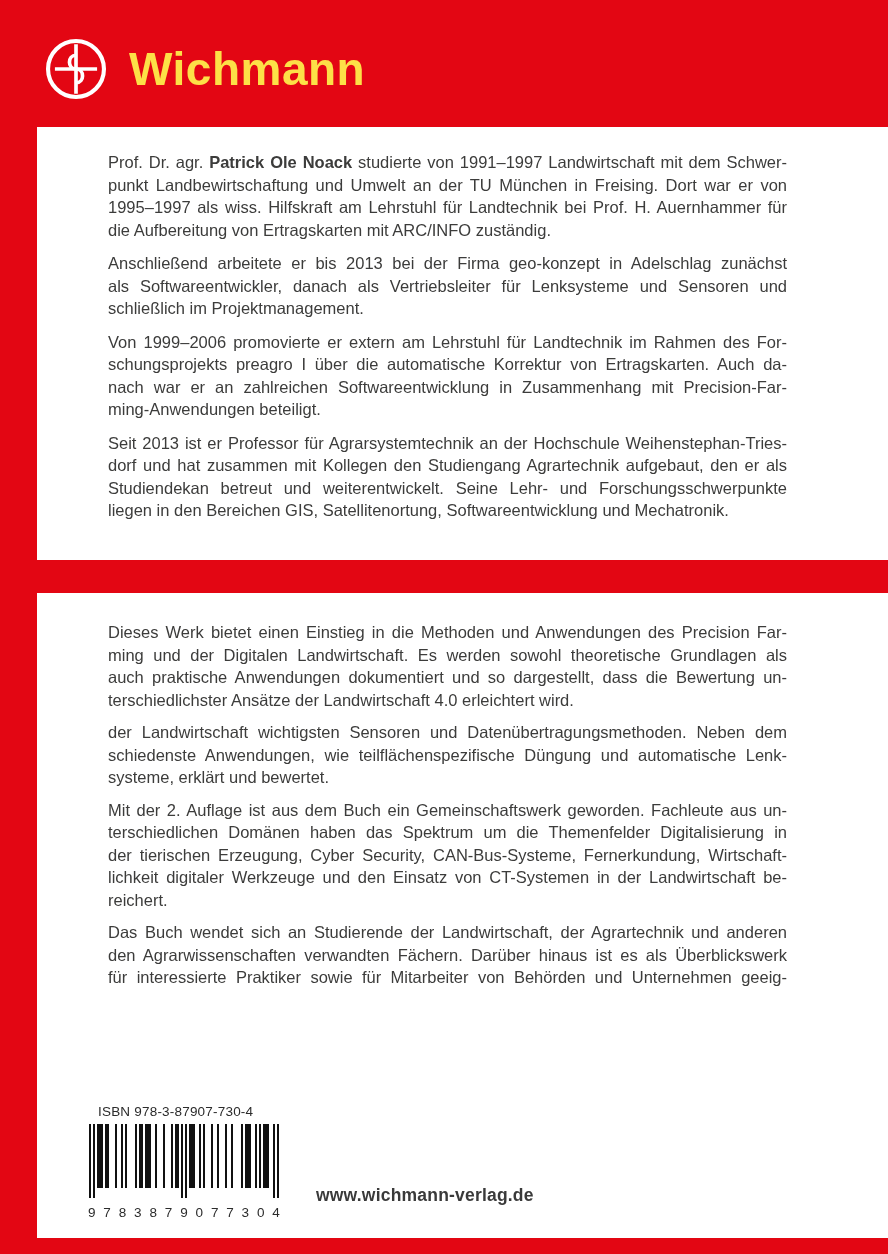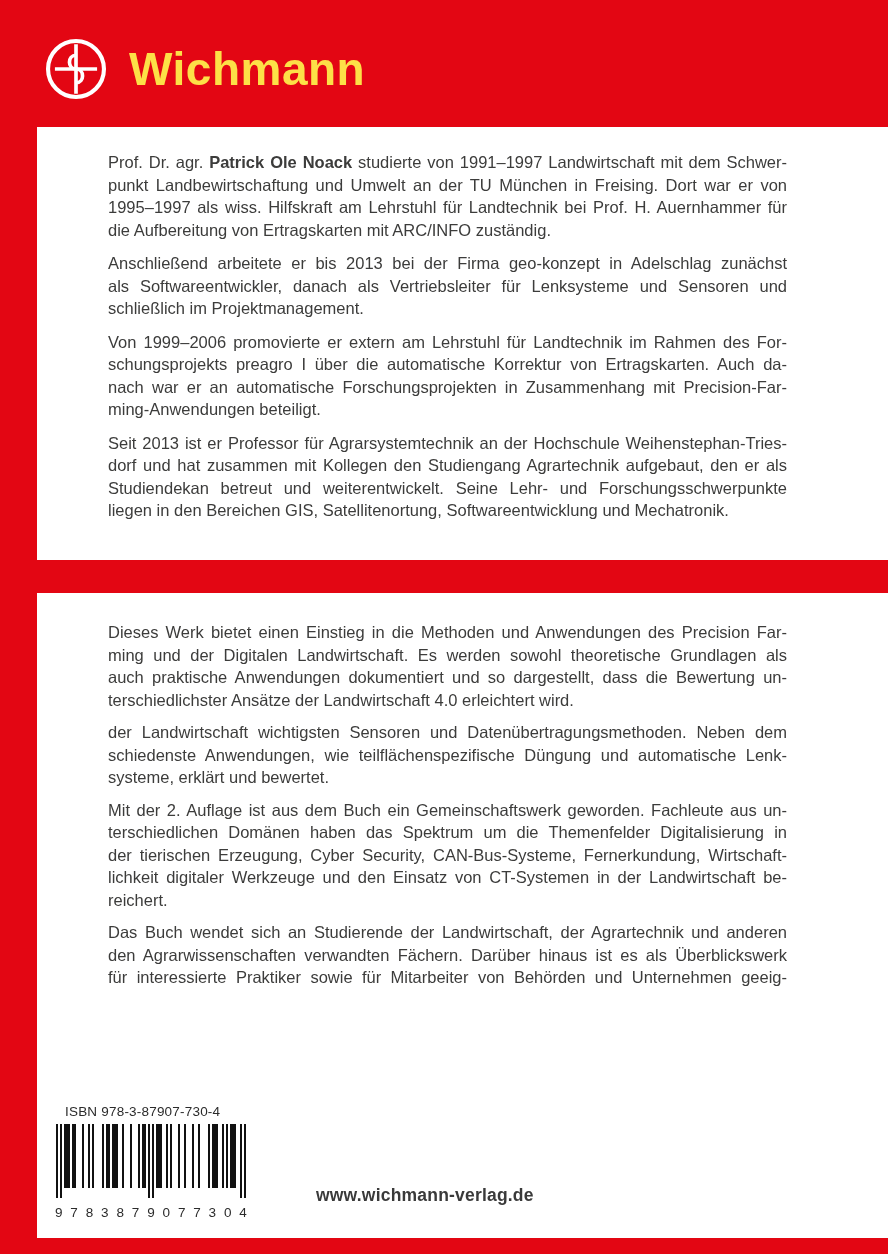--- a/index.html
+++ b/index.html
@@ -21,21 +21,21 @@
   .panel-desc .para{margin-bottom:10px;}
   .para:last-child{margin-bottom:0;}
   .line{
     font-size:16.5px;line-height:22.5px;color:var(--text,#3c3c3b);
     text-align:justify;text-align-last:justify;
     white-space:normal;
   }
   .line.last{text-align-last:left;}
   .line b{font-weight:bold;}
   
-  .panel-isbn{left:37px;top:1095px;width:252px;height:143px;}
+  .panel-isbn{left:37px;top:1095px;width:252px;height:143px;padding-left:33px;}
   .isbn-label{font-size:13.5px;color:#2b2b2b;padding:9px 0 0 28px;letter-spacing:0.2px;}
   .barcode{display:block;margin:5px 0 0 18px;}
   .barcode-digits{margin:1px 0 0 18px;width:192px;display:flex;justify-content:space-between;
     font-size:13.5px;color:#2b2b2b;}
   .barcode-digits span{display:block;}
   
   .panel-url{left:289px;top:1160px;width:599px;height:78px;}
   .url{font-size:17.5px;font-weight:bold;color:#3a3a3a;padding:25px 0 0 27px;letter-spacing:0.2px;}
 </style>
 </head>
@@ -61,21 +61,21 @@
         <div class="line last">die Aufbereitung von Ertragskarten mit ARC/INFO zuständig.</div>
       </div>
       <div class="para">
         <div class="line">Anschließend arbeitete er bis 2013 bei der Firma geo-konzept in Adelschlag zunächst</div>
         <div class="line">als Softwareentwickler, danach als Vertriebsleiter für Lenksysteme und Sensoren und</div>
         <div class="line last">schließlich im Projektmanagement.</div>
       </div>
       <div class="para">
         <div class="line">Von 1999–2006 promovierte er extern am Lehrstuhl für Landtechnik im Rahmen des For-</div>
         <div class="line">schungsprojekts preagro I über die automatische Korrektur von Ertragskarten. Auch da-</div>
-        <div class="line">nach war er an automatische Forschungsprojekten in Zusammenhang mit Precision-Far-</div>
+        <div class="line">nach war er an zahlreichen Softwareentwicklung in Zusammenhang mit Precision-Far-</div>
         <div class="line last">ming-Anwendungen beteiligt.</div>
       </div>
       <div class="para">
         <div class="line">Seit 2013 ist er Professor für Agrarsystemtechnik an der Hochschule Weihenstephan-Tries-</div>
         <div class="line">dorf und hat zusammen mit Kollegen den Studiengang Agrartechnik aufgebaut, den er als</div>
         <div class="line">Studiendekan betreut und weiterentwickelt. Seine Lehr- und Forschungsschwerpunkte</div>
         <div class="line last">liegen in den Bereichen GIS, Satellitenortung, Softwareentwicklung und Mechatronik.</div>
       </div>
     </div>
 

